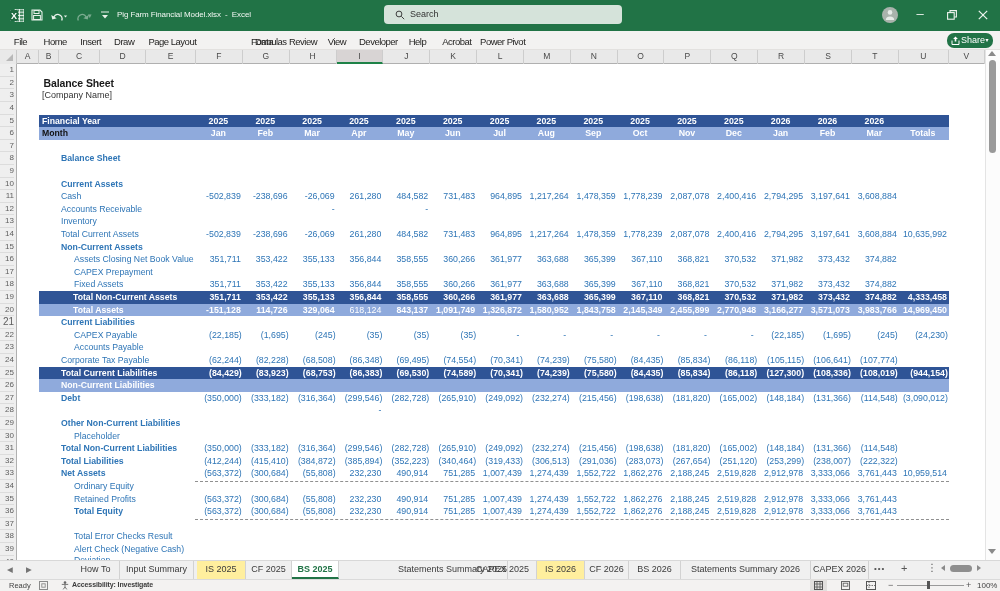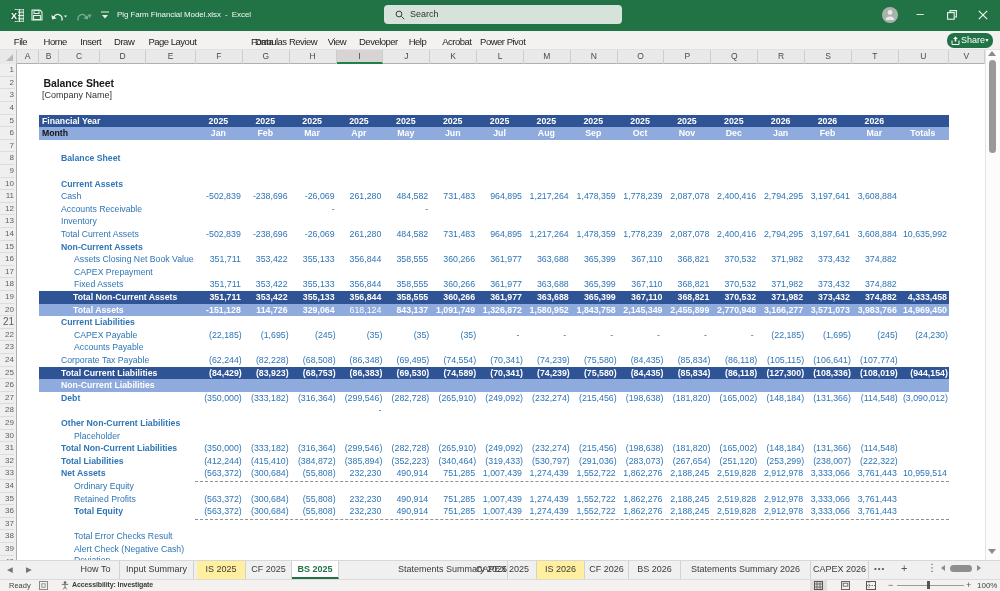--- a/index.html
+++ b/index.html
@@ -398,21 +398,21 @@
 <div class="num" style="left:758.2px;top:442.2px;width:46.9px;padding-right:1px;">(148,184)</div>
 <div class="num" style="left:805.0500000000001px;top:442.2px;width:46.8px;padding-right:1px;">(131,366)</div>
 <div class="num" style="left:851.9px;top:442.2px;width:46.9px;padding-right:1px;">(114,548)</div>
 <div class="num" style="left:196.0px;top:454.8px;width:46.8px;padding-right:1px;">(412,244)</div>
 <div class="num" style="left:242.85px;top:454.8px;width:46.8px;padding-right:1px;">(415,410)</div>
 <div class="num" style="left:289.7px;top:454.8px;width:46.9px;padding-right:1px;">(384,872)</div>
 <div class="num" style="left:336.55px;top:454.8px;width:46.8px;padding-right:1px;">(385,894)</div>
 <div class="num" style="left:383.4px;top:454.8px;width:46.9px;padding-right:1px;">(352,223)</div>
 <div class="num" style="left:430.25px;top:454.8px;width:46.9px;padding-right:1px;">(340,464)</div>
 <div class="num" style="left:477.1px;top:454.8px;width:46.9px;padding-right:1px;">(319,433)</div>
-<div class="num" style="left:523.95px;top:454.8px;width:46.8px;padding-right:1px;">(530,797)</div>
+<div class="num" style="left:523.95px;top:454.8px;width:46.8px;padding-right:1px;">(306,513)</div>
 <div class="num" style="left:570.8px;top:454.8px;width:46.9px;padding-right:1px;">(291,036)</div>
 <div class="num" style="left:617.6500000000001px;top:454.8px;width:46.8px;padding-right:1px;">(283,073)</div>
 <div class="num" style="left:664.5px;top:454.8px;width:46.9px;padding-right:1px;">(267,654)</div>
 <div class="num" style="left:711.35px;top:454.8px;width:46.9px;padding-right:1px;">(251,120)</div>
 <div class="num" style="left:758.2px;top:454.8px;width:46.9px;padding-right:1px;">(253,299)</div>
 <div class="num" style="left:805.0500000000001px;top:454.8px;width:46.8px;padding-right:1px;">(238,007)</div>
 <div class="num" style="left:851.9px;top:454.8px;width:46.9px;padding-right:1px;">(222,322)</div>
 <div class="num" style="left:196.0px;top:467.4px;width:46.8px;padding-right:1px;">(563,372)</div>
 <div class="num" style="left:242.85px;top:467.4px;width:46.8px;padding-right:1px;">(300,684)</div>
 <div class="num" style="left:289.7px;top:467.4px;width:46.9px;padding-right:1px;">(55,808)</div>

